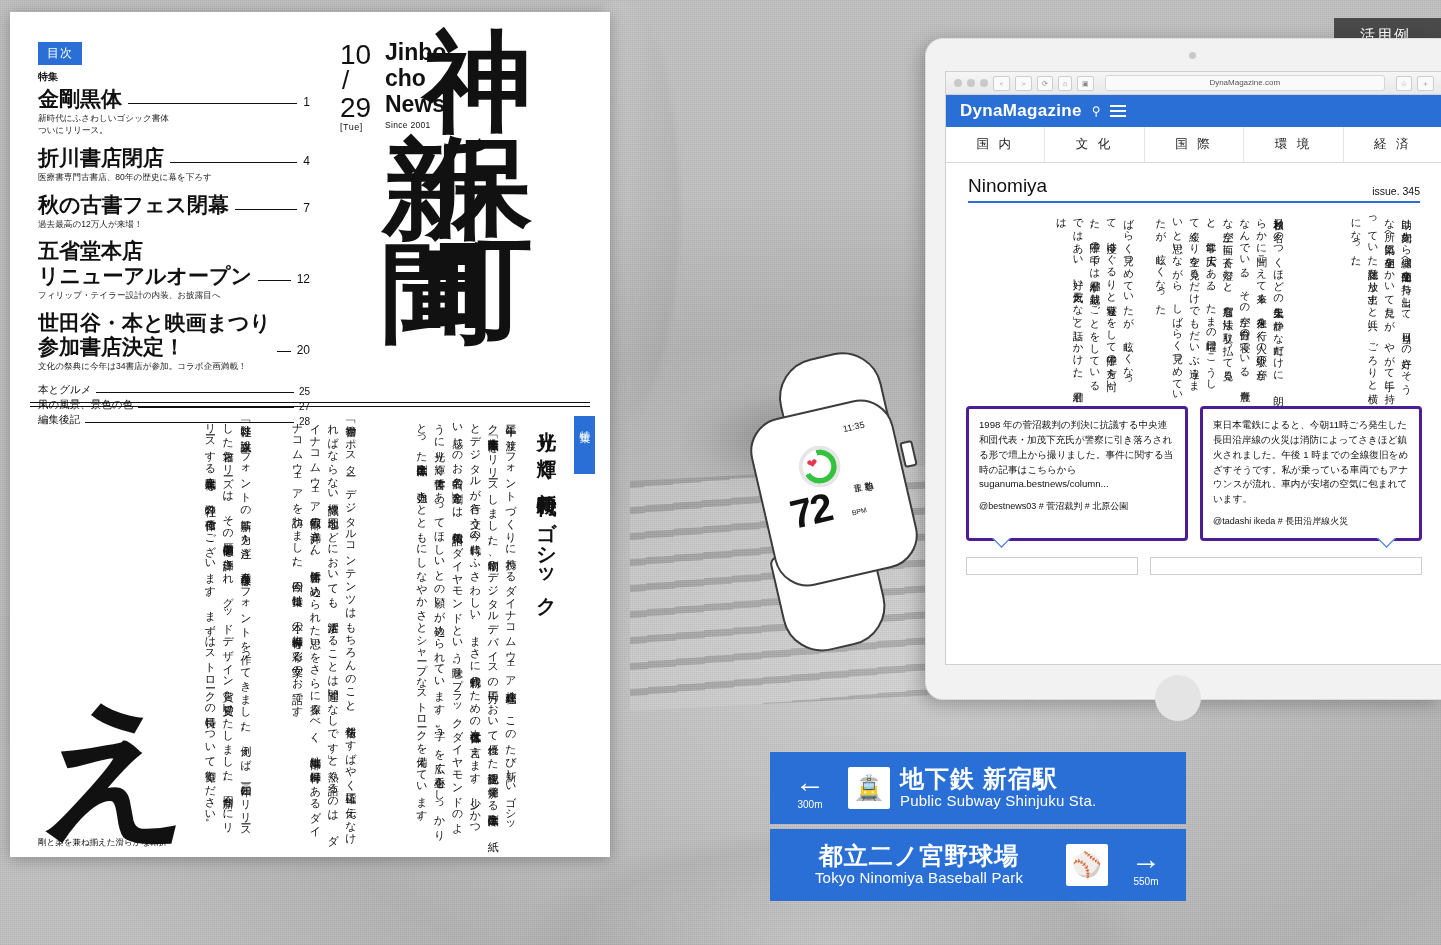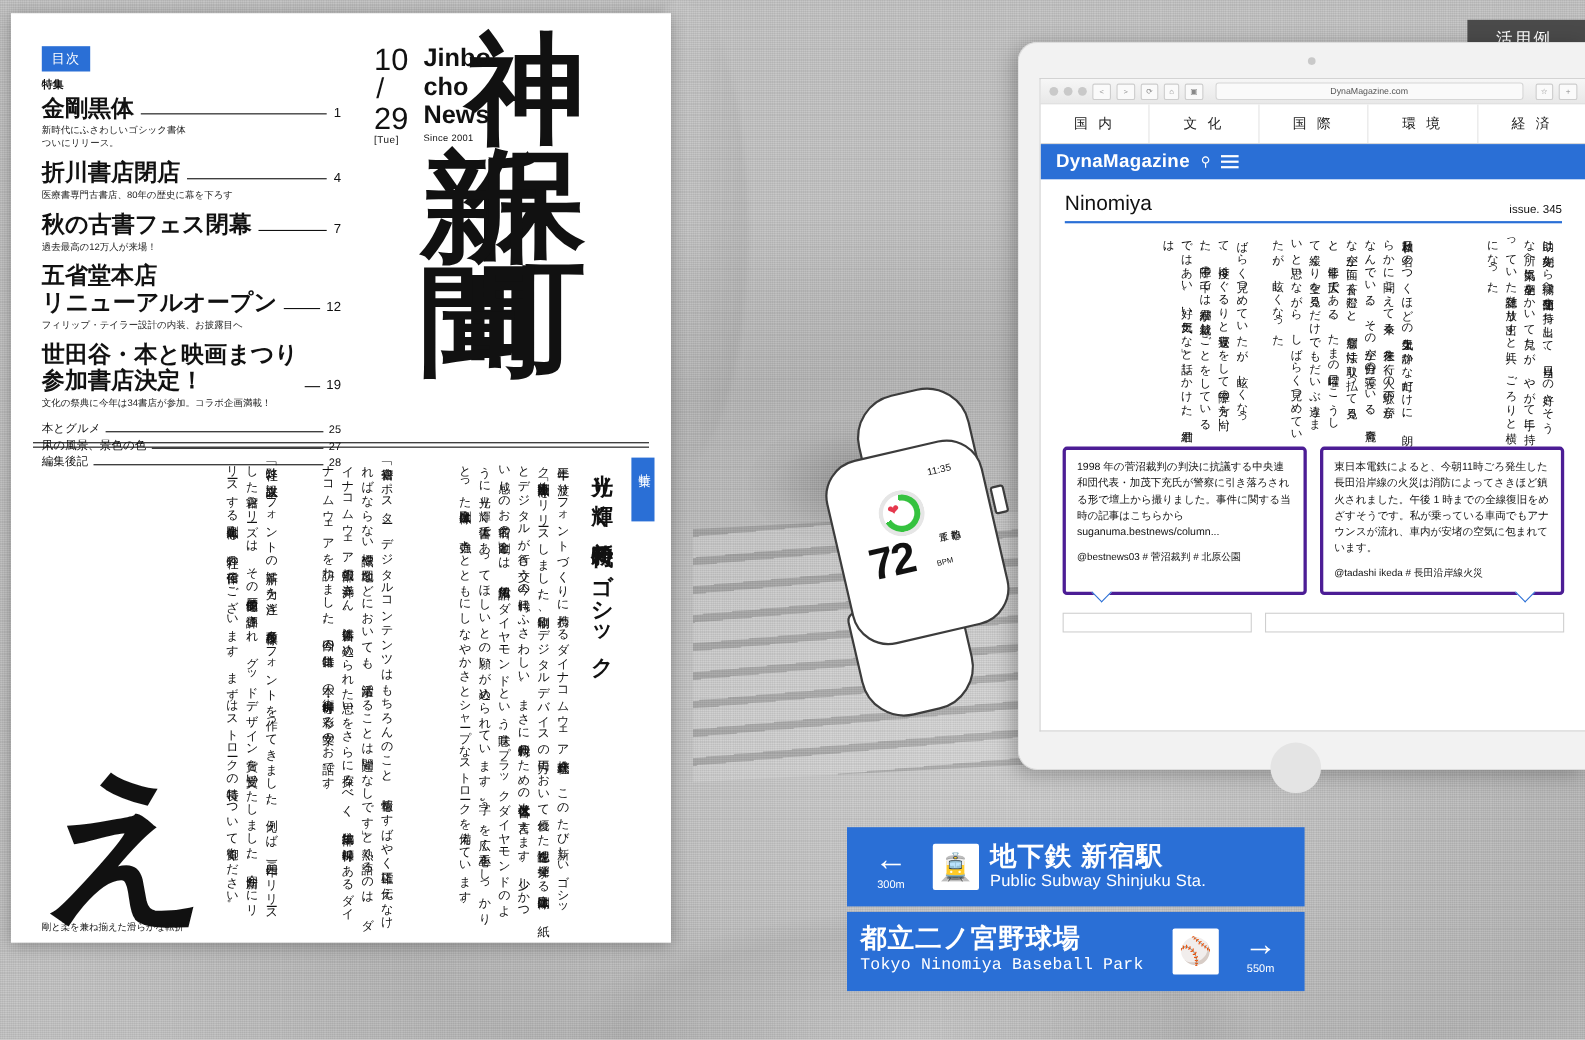--- a/index.html
+++ b/index.html
@@ -316,21 +316,21 @@
         <div class="toc-page">12</div>
       </div>
       <div class="toc-sub">フィリップ・テイラー設計の内装、お披露目へ</div>
     </div>
 
     <div class="toc-item">
       <div class="toc-head">
         <div class="toc-title">世田谷・本と映画まつり
 参加書店決定！</div>
         <div class="toc-dash"></div>
-        <div class="toc-page">19</div>
+        <div class="toc-page">20</div>
       </div>
       <div class="toc-sub">文化の祭典に今年は34書店が参加。コラボ企画満載！</div>
     </div>
 
     <div style="margin-top:10px;">
       <div class="toc-small">
         <div class="t">本とグルメ</div>
         <div class="d"></div>
         <div class="p">25</div>
       </div>
@@ -376,36 +376,36 @@
       <span class="chrome-btn">＜</span>
       <span class="chrome-btn">＞</span>
       <span class="chrome-btn">⟳</span>
       <span class="chrome-btn">⌂</span>
       <span class="chrome-btn">▣</span>
       <span id="url">DynaMagazine.com</span>
       <span class="chrome-btn">☆</span>
       <span class="chrome-btn">＋</span>
     </div>
 
-    <div id="catbar">
-      <div>国 内</div>
-      <div>文 化</div>
-      <div>国 際</div>
-      <div>環 境</div>
-      <div>経 済</div>
-    </div>
-
     <div id="navbar">
       <span id="brand">DynaMagazine</span>
       <span class="sicon">⚲</span>
       <span id="hamb">
         <span></span>
           <span></span>
           <span></span>
       </span>
+    </div>
+
+    <div id="catbar">
+      <div>国 内</div>
+      <div>文 化</div>
+      <div>国 際</div>
+      <div>環 境</div>
+      <div>経 済</div>
     </div>
 
     <div id="special-row">
       <div id="special">Ninomiya</div>
       <div id="issue">issue. 345</div>
     </div>
     <div id="special-rule"></div>
 
 
     <div id="tbody">
@@ -463,21 +463,21 @@
     <div class="meters">300m</div>
   </div>
   <div class="sign-icon">🚊</div>
   <div>
     <div class="sign-jp">地下鉄 新宿駅</div>
     <div class="sign-en">Public Subway Shinjuku Sta.</div>
   </div>
 </div>
 
 <div id="sign2">
-  <div style="flex:1;text-align:left;font-family:Liberation Mono, monospace;">
+  <div style="flex:1;text-align:center;">
     <div class="sign-jp">都立二ノ宮野球場</div>
     <div class="sign-en">Tokyo Ninomiya Baseball Park</div>
   </div>
   <div class="sign-icon">⚾</div>
   <div style="width:56px;text-align:center;">
     <div class="arrow">→</div>
     <div class="meters">550m</div>
   </div>
 </div>
 

